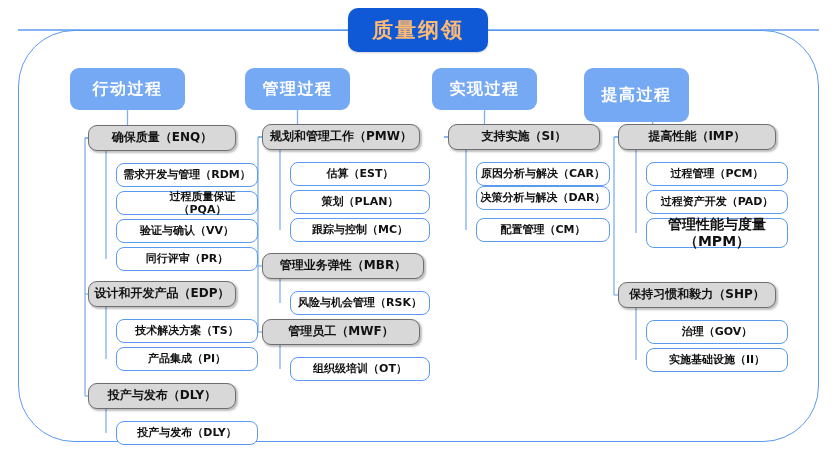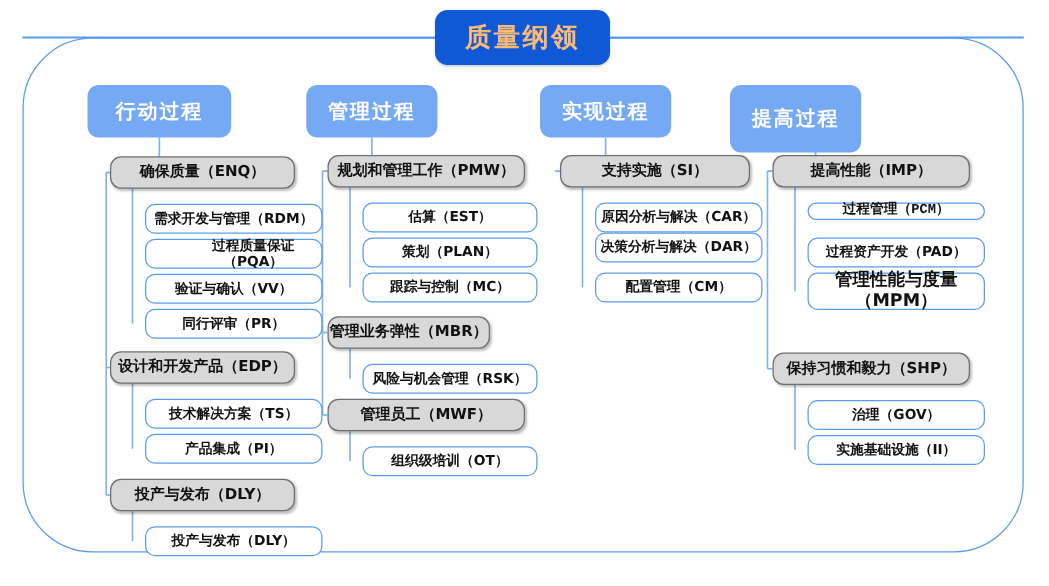--- a/index.html
+++ b/index.html
@@ -149,32 +149,32 @@
       <div class="group-box" style="left: 88px; top: 281px; width: 148px; height: 26px;">设计和开发产品（EDP）</div>
       <div class="leaf-box" style="left: 106px; top: 319px; width: 142px; height: 24px;">技术解决方案（TS）</div>
       <div class="leaf-box" style="left: 106px; top: 347px; width: 142px; height: 24px;">产品集成（PI）</div>
       <div class="group-box" style="left: 88px; top: 383px; width: 148px; height: 26px;">投产与发布（DLY）</div>
       <div class="leaf-box" style="left: 106px; top: 421px; width: 142px; height: 24px;">投产与发布（DLY）</div>
       <div class="col-head" style="left: 245px; top: 68px; width: 105px; height: 42px;">管理过程</div>
       <div class="group-box" style="left: 262px; top: 124px; width: 158px; height: 26px;">规划和管理工作（PMW）</div>
       <div class="leaf-box" style="left: 280px; top: 162px; width: 140px; height: 24px;">估算（EST）</div>
       <div class="leaf-box" style="left: 280px; top: 190px; width: 140px; height: 24px;">策划（PLAN）</div>
       <div class="leaf-box" style="left: 280px; top: 218px; width: 140px; height: 24px;">跟踪与控制（MC）</div>
-      <div class="group-box" style="left: 262px; top: 253px; width: 130px; height: 26px;">管理业务弹性（MBR）</div>
+      <div class="group-box" style="left: 262px; top: 253px; width: 162px; height: 26px;">管理业务弹性（MBR）</div>
       <div class="leaf-box" style="left: 280px; top: 291px; width: 140px; height: 24px;">风险与机会管理（RSK）</div>
       <div class="group-box" style="left: 262px; top: 319px; width: 158px; height: 26px;">管理员工（MWF）</div>
       <div class="leaf-box" style="left: 280px; top: 357px; width: 140px; height: 24px;">组织级培训（OT）</div>
       <div class="col-head" style="left: 432px; top: 68px; width: 105px; height: 42px;">实现过程</div>
       <div class="group-box" style="left: 448px; top: 124px; width: 152px; height: 26px;">支持实施（SI）</div>
       <div class="leaf-box" style="left: 466px; top: 162px; width: 134px; height: 24px;">原因分析与解决（CAR）</div>
       <div class="leaf-box" style="left: 466px; top: 186px; width: 134px; height: 24px;">决策分析与解决（DAR）</div>
       <div class="leaf-box" style="left: 466px; top: 218px; width: 134px; height: 24px;">配置管理（CM）</div>
       <div class="col-head" style="left: 584px; top: 68px; width: 105px; height: 54px;">提高过程</div>
       <div class="group-box" style="left: 618px; top: 124px; width: 158px; height: 26px;">提高性能（IMP）</div>
-      <div class="leaf-box" style="left: 636px; top: 162px; width: 142px; height: 14px; font-family: Liberation Mono, monospace;">过程管理（PCM）</div>
+      <div class="leaf-box" style="left: 636px; top: 162px; width: 142px; height: 24px;">过程管理（PCM）</div>
       <div class="leaf-box" style="left: 636px; top: 190px; width: 142px; height: 24px;">过程资产开发（PAD）</div>
       <div class="leaf-box two-line" style="left: 636px; top: 218px; width: 142px; height: 30px;">管理性能与度量<br>（MPM）</div>
       <div class="group-box" style="left: 618px; top: 282px; width: 158px; height: 26px;">保持习惯和毅力（SHP）</div>
       <div class="leaf-box" style="left: 636px; top: 320px; width: 142px; height: 24px;">治理（GOV）</div>
       <div class="leaf-box" style="left: 636px; top: 348px; width: 142px; height: 24px;">实施基础设施（II）</div>
     </div>
 
 </div>
 
 </body></html>

